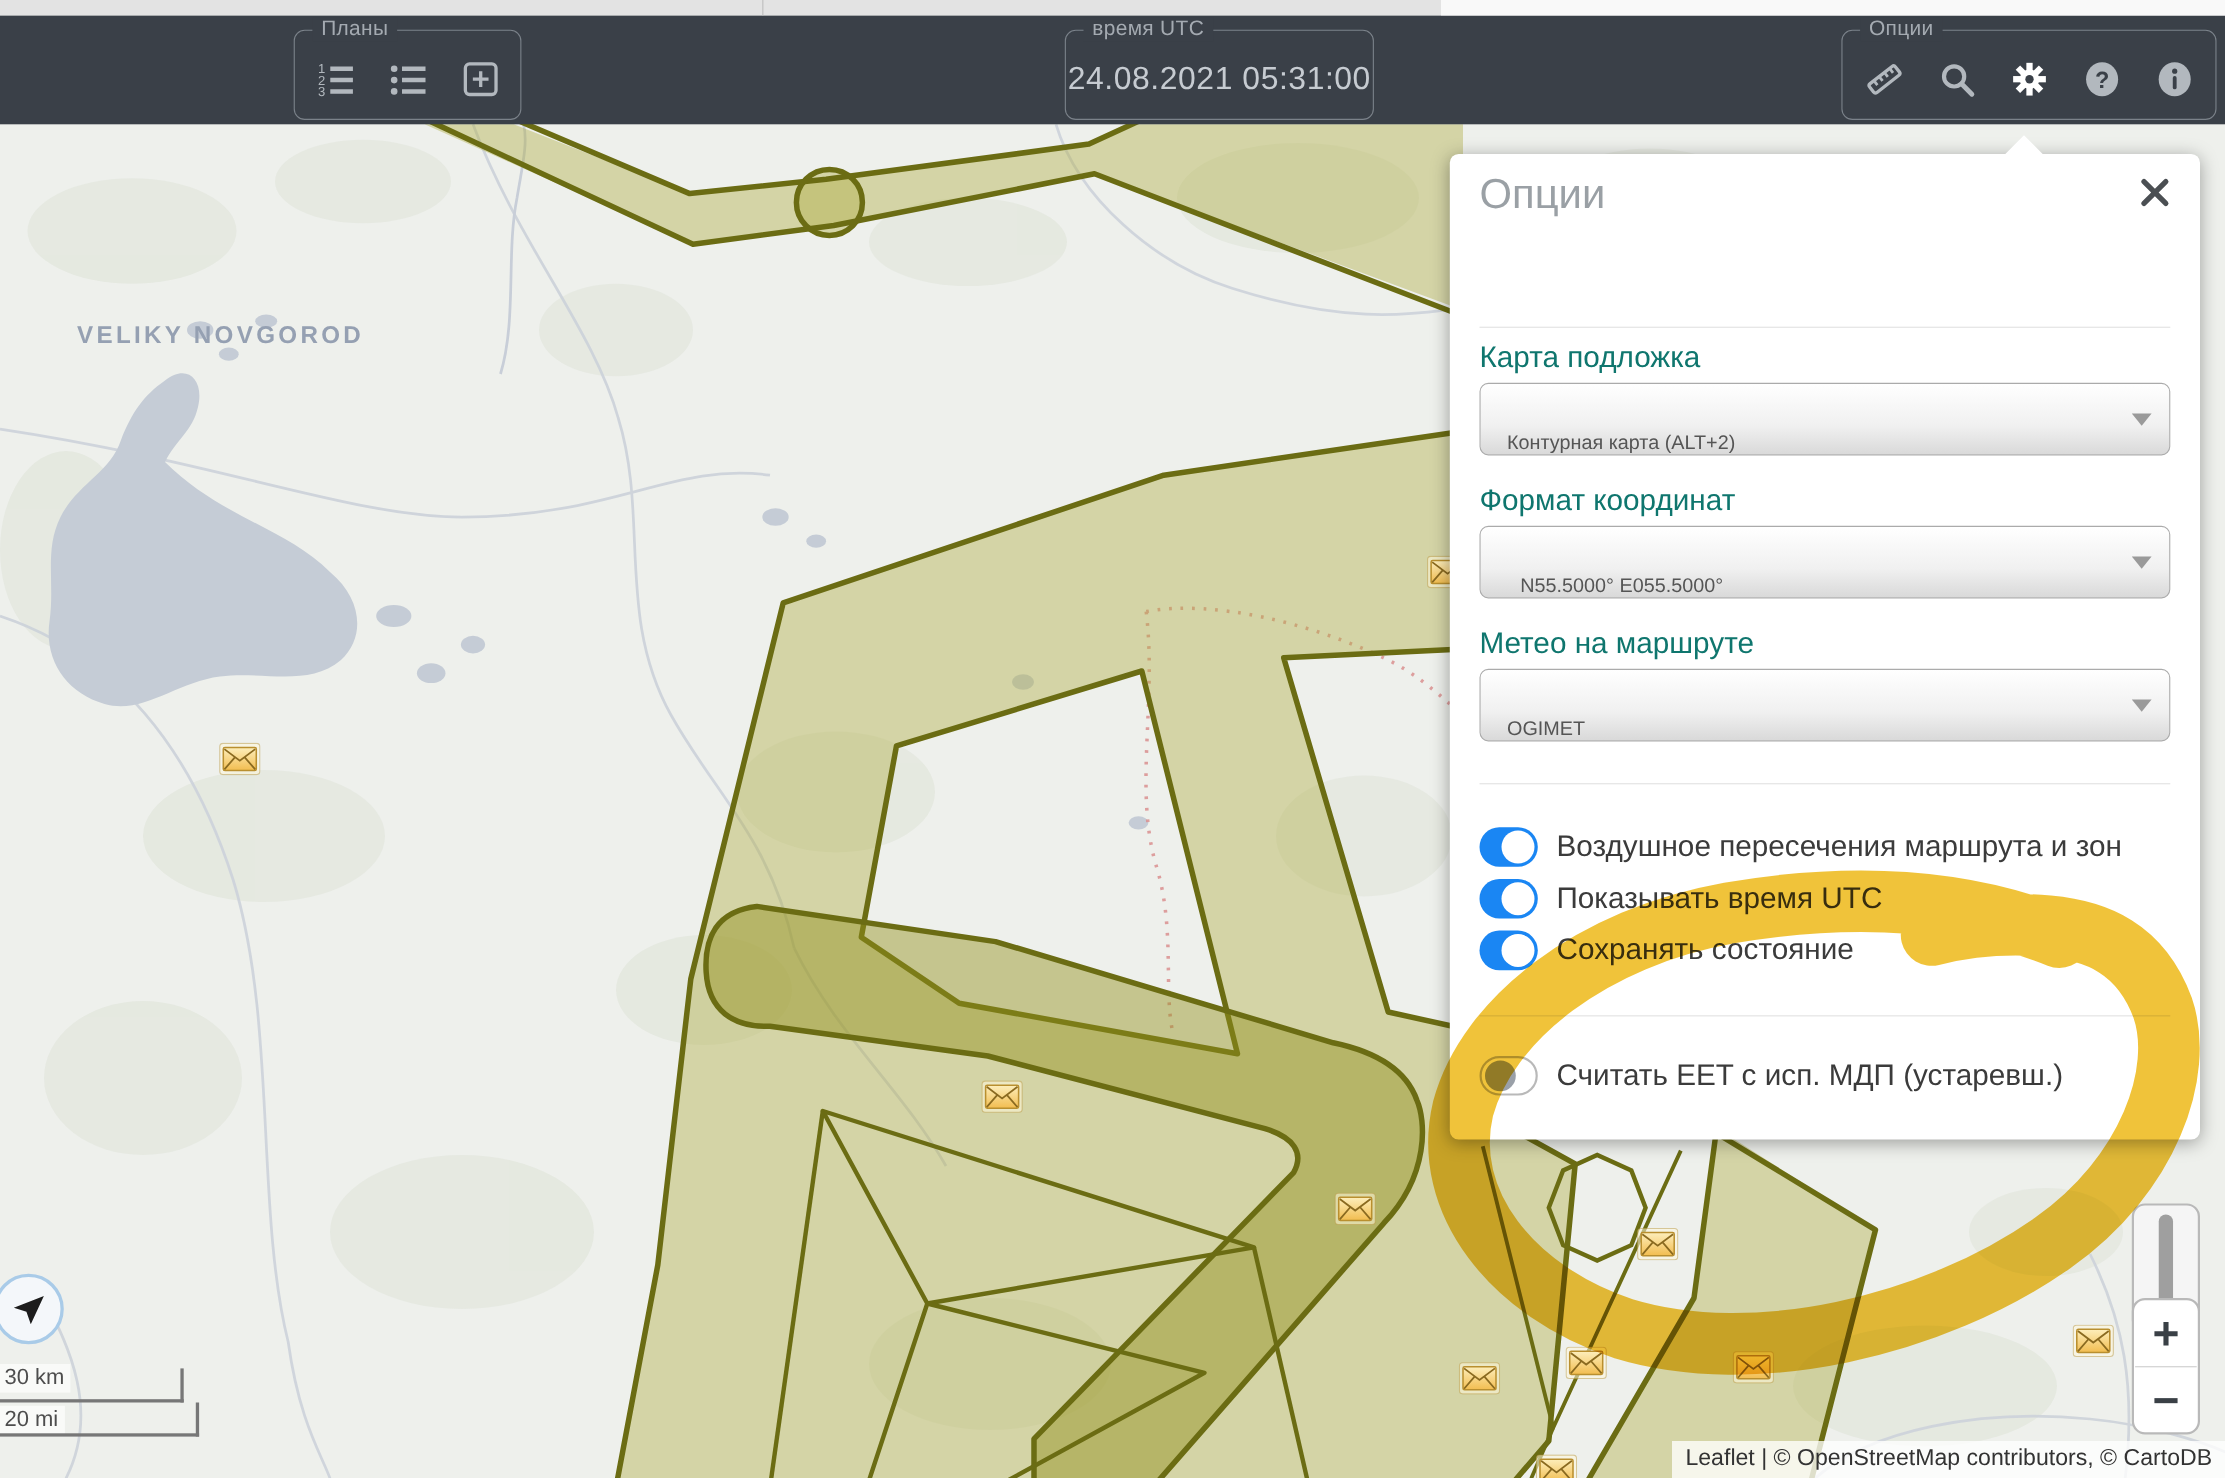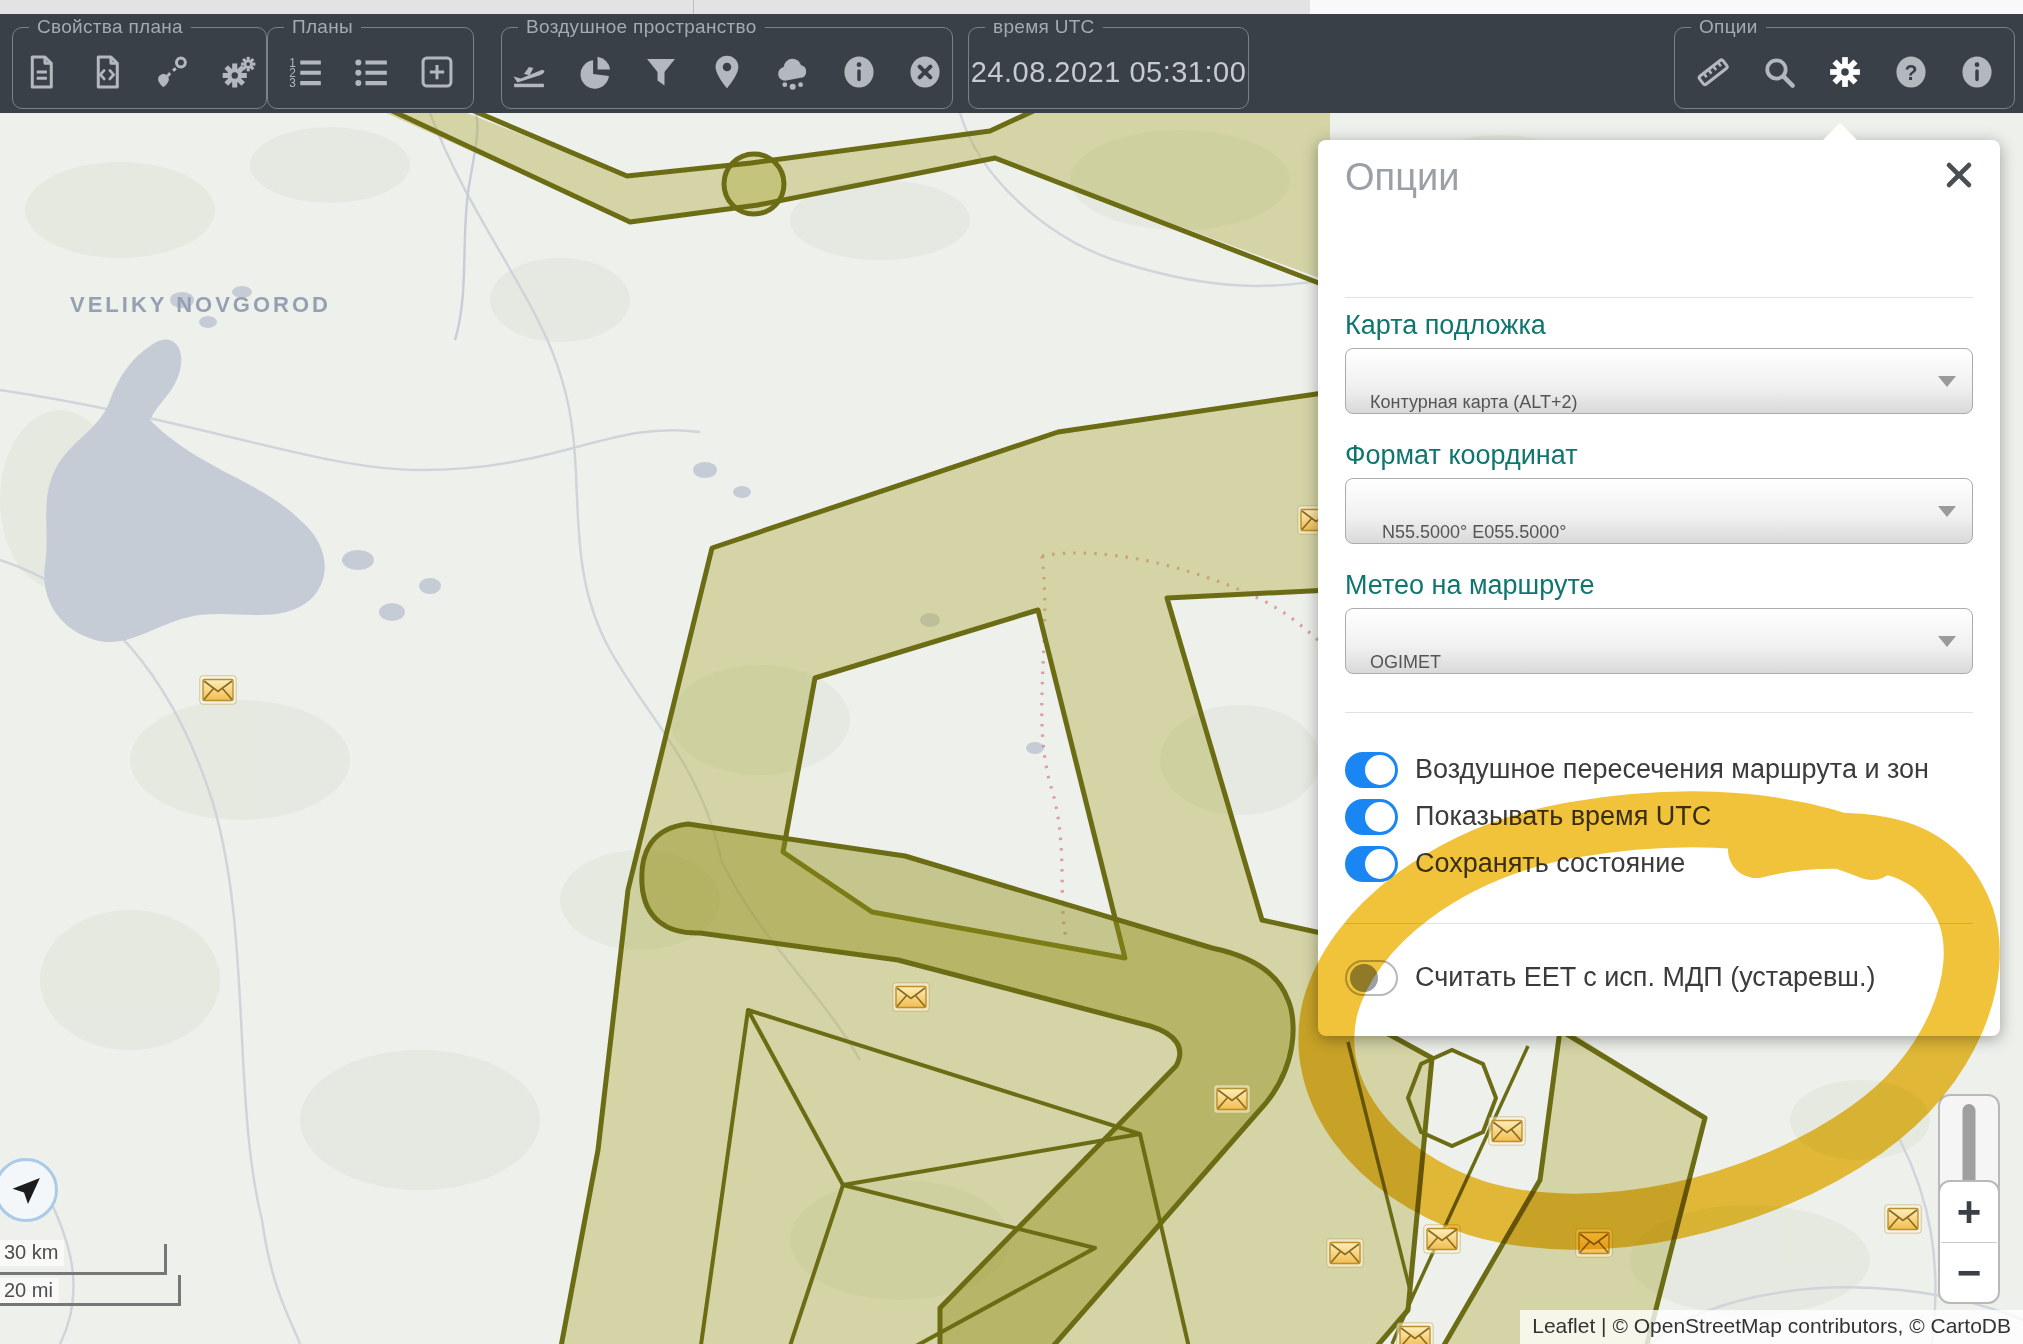--- a/index.html
+++ b/index.html
@@ -323,74 +323,31 @@
     </g>
   </svg>
 
   <div id="citylabel">VELIKY NOVGOROD</div>
 
   <div id="topstrip">
     <span class="div"></span>
     <span class="seg2"></span>
   </div>
   <div id="toolbar">
-      <div class="tgroup" style="left: 12px; width: 255px;">
-        <span class="tlegend">Свойства плана</span>
-        <div class="icons">
-          <svg viewBox="0 0 24 24" class="ticon">
-            <use href="#i-file-text"></use>
-          </svg>
-          <svg viewBox="0 0 24 24" class="ticon">
-            <use href="#i-file-code"></use>
-          </svg>
-          <svg viewBox="0 0 24 24" class="ticon">
-            <use href="#i-route"></use>
-          </svg>
-          <svg viewBox="0 0 24 24" class="ticon">
-            <use href="#i-gears"></use>
-          </svg>
-        </div>
-      </div>
       <div class="tgroup" style="left: 267px; width: 207px;">
         <span class="tlegend">Планы</span>
         <div class="icons">
           <svg viewBox="0 0 24 24" class="ticon">
             <use href="#i-list-ordered"></use>
           </svg>
           <svg viewBox="0 0 24 24" class="ticon">
             <use href="#i-list-bullet"></use>
           </svg>
           <svg viewBox="0 0 24 24" class="ticon">
             <use href="#i-plus-square"></use>
-          </svg>
-        </div>
-      </div>
-      <div class="tgroup" style="left: 501px; width: 452px;">
-        <span class="tlegend">Воздушное пространство</span>
-        <div class="icons">
-          <svg viewBox="0 0 24 24" class="ticon">
-            <use href="#i-plane-takeoff"></use>
-          </svg>
-          <svg viewBox="0 0 24 24" class="ticon">
-            <use href="#i-pie-chart"></use>
-          </svg>
-          <svg viewBox="0 0 24 24" class="ticon">
-            <use href="#i-filter"></use>
-          </svg>
-          <svg viewBox="0 0 24 24" class="ticon">
-            <use href="#i-map-pin"></use>
-          </svg>
-          <svg viewBox="0 0 24 24" class="ticon">
-            <use href="#i-cloud"></use>
-          </svg>
-          <svg viewBox="0 0 24 24" class="ticon">
-            <use href="#i-info-circle"></use>
-          </svg>
-          <svg viewBox="0 0 24 24" class="ticon">
-            <use href="#i-x-circle"></use>
           </svg>
         </div>
       </div>
       <div class="tgroup" style="left: 968px; width: 281px;">
         <span class="tlegend">время UTC</span>
         <div class="utc">24.08.2021 05:31:00</div>
       </div>
       <div class="tgroup" style="left: 1674px; width: 341px;">
         <span class="tlegend">Опции</span>
         <div class="icons">

